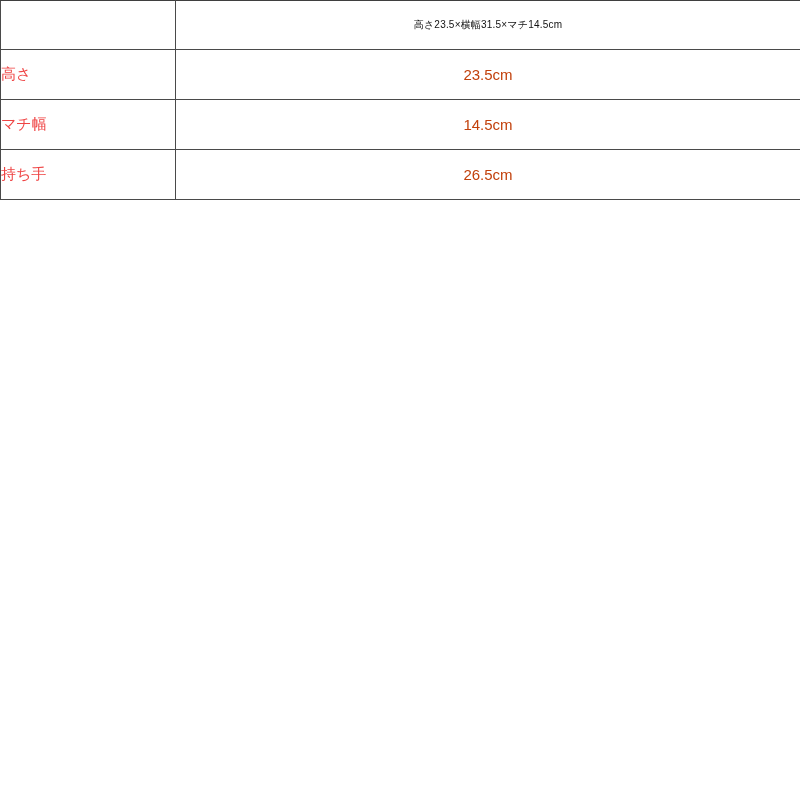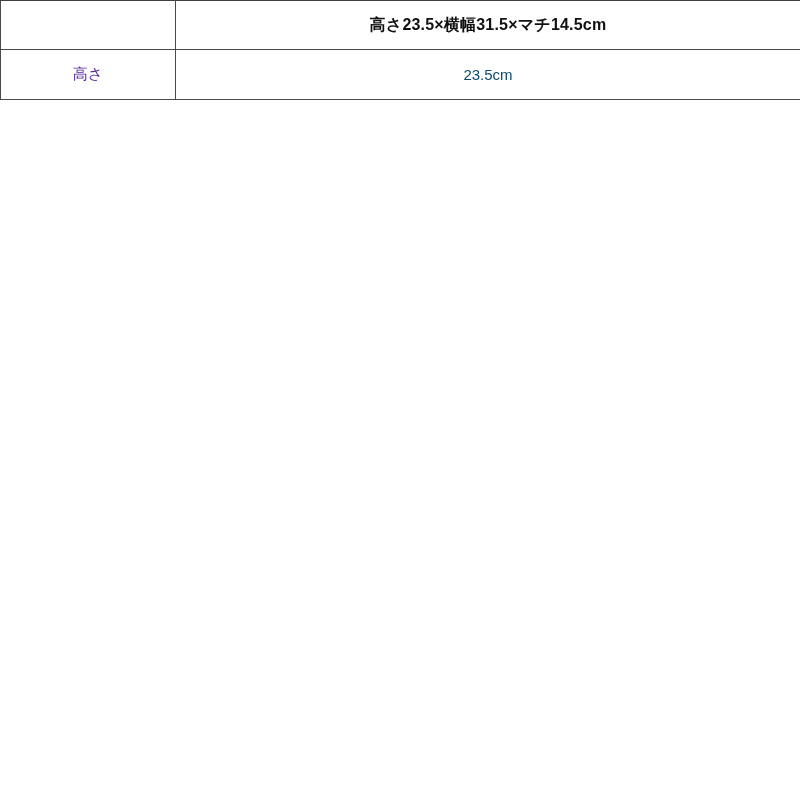--- a/index.html
+++ b/index.html
@@ -41,39 +41,39 @@
   }
 
   .head-blank {
     background: #ffffff;
     height: 48px;
   }
   .head-title {
     background: #ffffff;
     height: 48px;
     text-align: center;
-    font-size: 16px;
-    font-weight: 700;
+    font-size: 10px;
+    font-weight: 400;
     letter-spacing: 0.2px;
     color: #111111;
   }
   .row-label {
     height: 49px;
-    text-align: center;
+    text-align: left;
     font-size: 15px;
     font-weight: 400;
-    color: #4c1d95;
+    color: #ef4444;
     background: #ffffff;
   }
   .row-value {
     height: 49px;
     text-align: center;
     font-size: 15px;
     font-weight: 400;
-    color: #0c4a6e;
+    color: #c2410c;
     background: #ffffff;
   }
   .filler {
     height: 500px;
     background: #ffffff;
   }
 </style>
 </head>
 <body>
 
@@ -89,20 +89,28 @@
         <th class="head-blank"></th>
         <th class="head-title">高さ23.5×横幅31.5×マチ14.5cm</th>
       </tr>
 
       <tr>
         <td class="row-label">高さ</td>
         <td class="row-value">23.5cm</td>
       </tr>
 
 
+      <tr>
+        <td class="row-label">マチ幅</td>
+        <td class="row-value">14.5cm</td>
+      </tr>
 
+      <tr>
+        <td class="row-label">持ち手</td>
+        <td class="row-value">26.5cm</td>
+      </tr>
 
     </tbody>
   </table>
 
   <div class="filler"></div>
 
 </div>
 
 </body></html>

